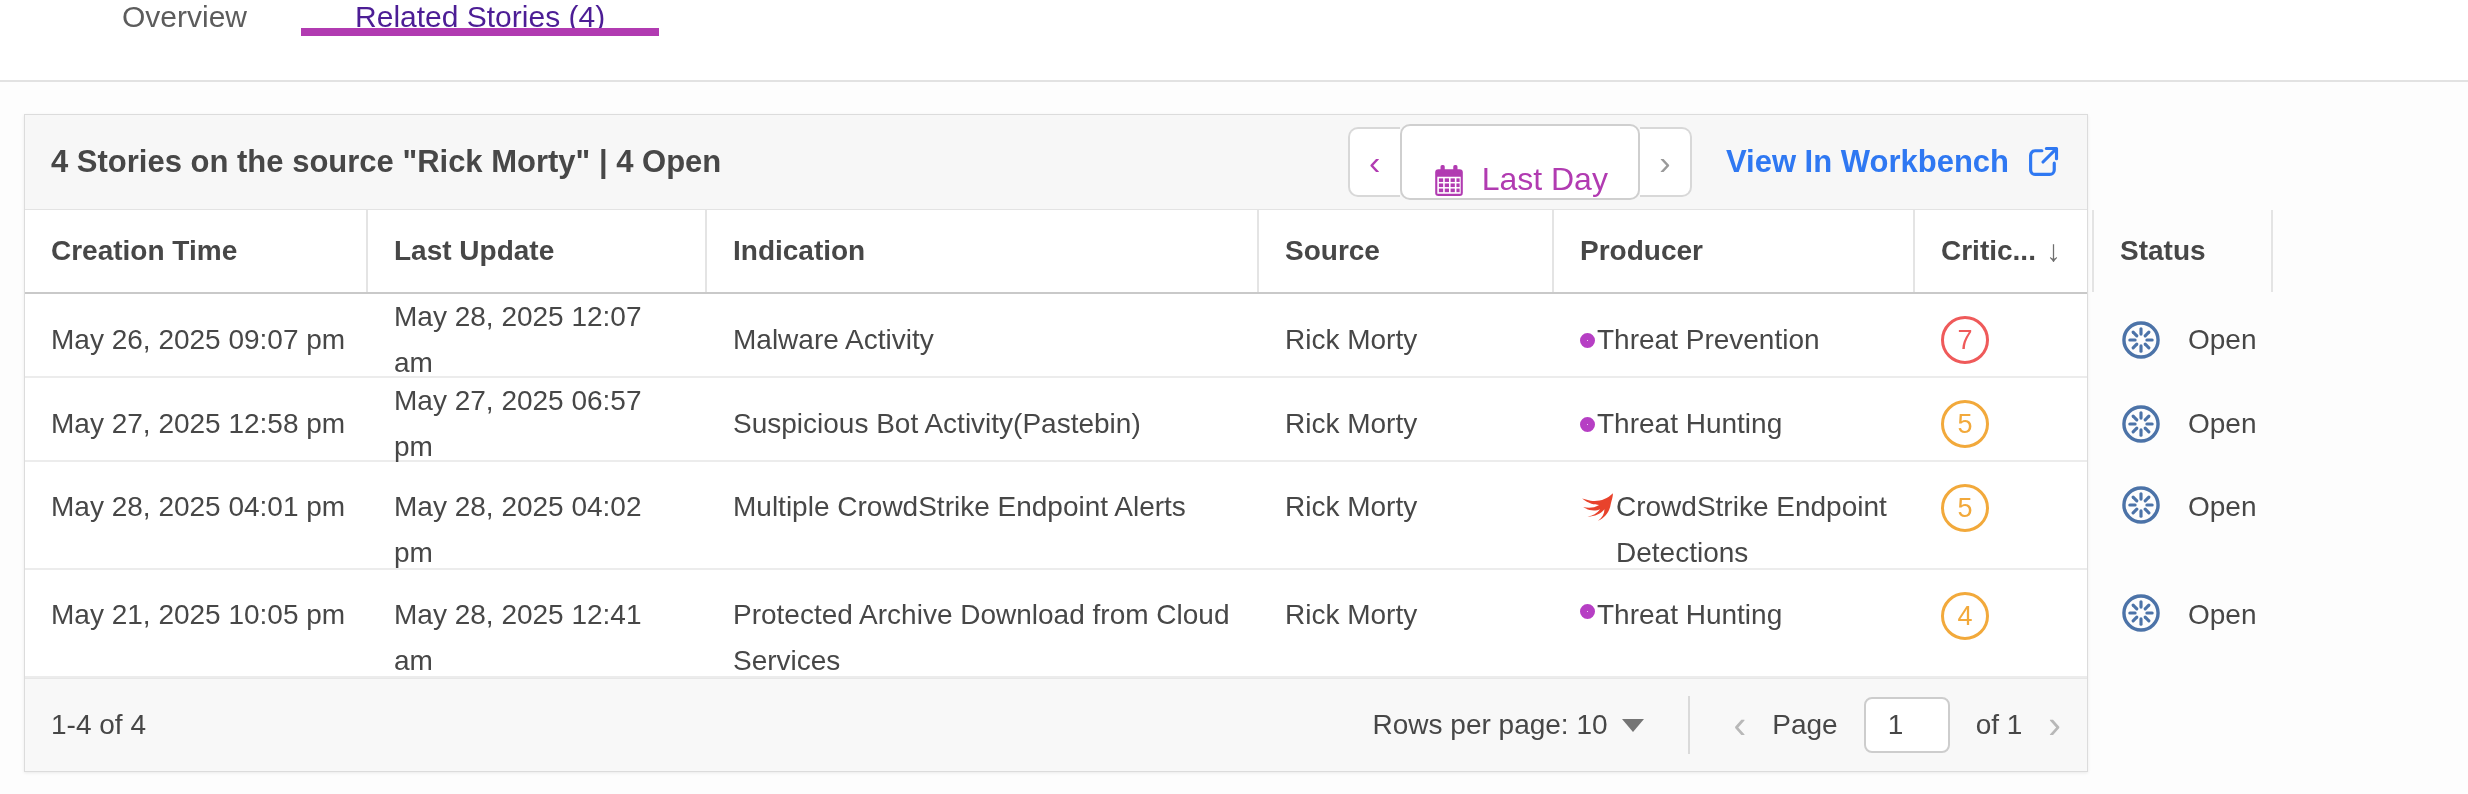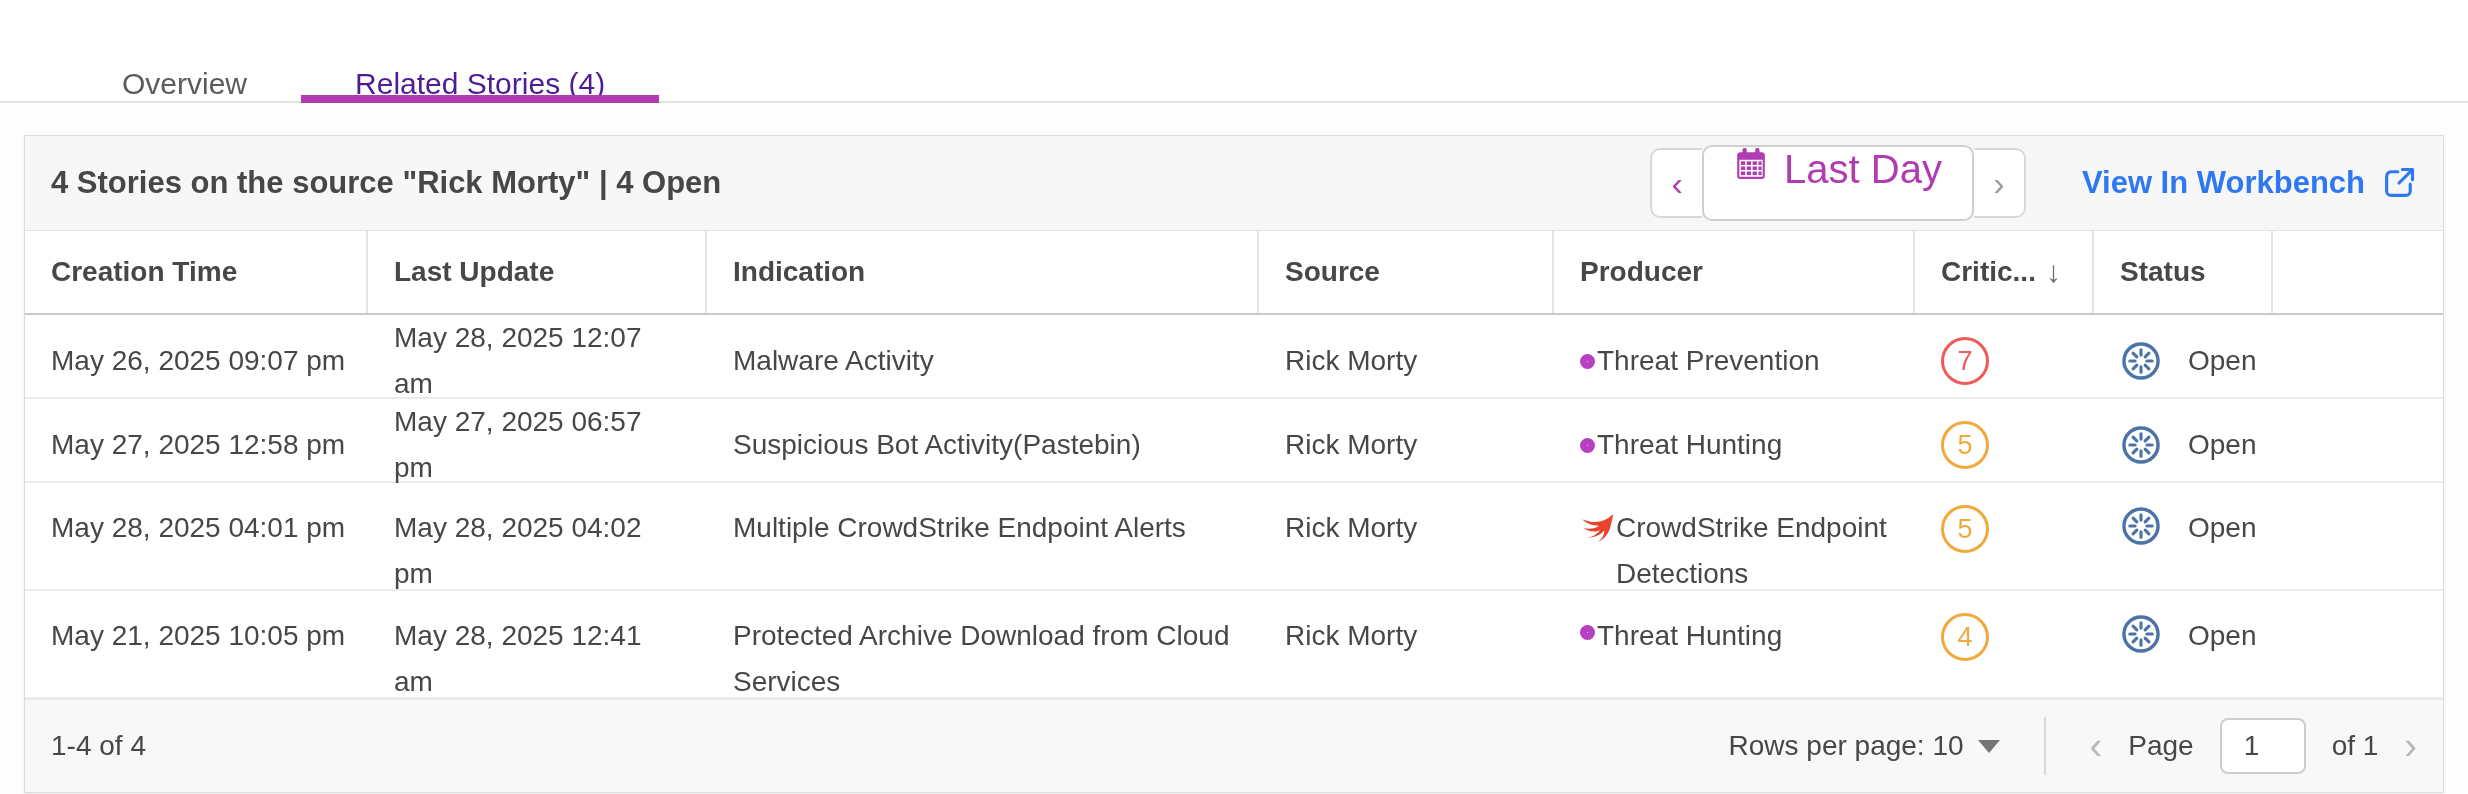--- a/index.html
+++ b/index.html
@@ -1,50 +1,50 @@
 <!DOCTYPE html>
 <html><head>
 <meta charset="utf-8">
 <style>
   * { margin:0; padding:0; box-sizing:border-box; }
   html,body { width:2468px; height:794px; overflow:hidden;
     font-family:"Liberation Sans", sans-serif; background:#f2f2f2; }
   .page { width:2468px; height:794px; background:#fdfdfd; }
 
   
-  .tabbar { height:103px; background:#ffffff; display:flex; align-items:flex-end;
+  .tabbar { height:82px; background:#ffffff; display:flex; align-items:flex-start;
     border-bottom:2px solid #e2e2e2; padding-left:68px; }
   .tab { display:flex; align-items:center; padding:0 54px; font-size:30px;
     color:#5c5c5c; position:relative; cursor:pointer; }
   .tab.active { color:#4c1d95; }
   .tab.active .tab-underline { position:absolute; left:0; right:0; bottom:-2px;
     height:8px; background:#b13bb1; }
 
   
-  .panel { margin:32px 24px 0 24px; width:2420px; background:#ffffff;
+  .panel { margin:32px 24px 0 24px; width:2064px; background:#ffffff;
     border:1px solid #dcdcdc; box-shadow:0 1px 3px rgba(0,0,0,0.08); }
 
   .panel-header { height:95px; background:#f7f7f7; display:flex;
     align-items:center; padding:0 26px 0 26px; border-bottom:1px solid #e3e3e3; }
   .panel-title { font-size:31px; font-weight:bold; color:#474747; flex:0 0 auto; }
   .panel-header-spacer { flex:1; }
 
   .range-group { display:flex; align-items:center; }
   .range-btn { background:#ffffff; border:2px solid #d8d8d8; display:flex;
     align-items:center; justify-content:center; cursor:pointer; }
   .range-prev { width:52px; height:70px; border-radius:10px 0 0 10px; border-right:none; }
   .range-next { width:52px; height:70px; border-radius:0 10px 10px 0; border-left:none; }
   .range-main { height:76px; padding:0 30px; border-radius:10px; display:flex;
-    align-items:flex-start; gap:16px; font-size:40px; color:#b13bb1; z-index:2;
+    align-items:flex-end; gap:16px; font-size:32px; color:#b13bb1; z-index:2;
     border:2px solid #cfcfcf; background:#fff; }
   .chev { font-size:34px; line-height:1; }
   .chev.purple { color:#b13bb1; }
   .chev.gray { color:#9a9a9a; }
 
-  .wb-link { display:flex; align-items:center; gap:16px; margin-left:56px;
+  .wb-link { display:flex; align-items:center; gap:16px; margin-left:34px;
     color:#2f78f2; font-size:31px; font-weight:bold; cursor:pointer; text-decoration:none; }
 
   
   .grid-row { display:grid;
     grid-template-columns:343px 339px 552px 295px 361px 179px 179px 1fr; }
   .thead { border-bottom:2px solid #c9c9c9; background:#fff; }
   .th { padding:24px 18px 24px 26px; font-size:28px; font-weight:bold; color:#474747;
     border-right:2px solid #e4e4e4; display:flex; align-items:center; gap:10px;
     white-space:nowrap; overflow:hidden; }
   .th:last-child { border-right:none; }

